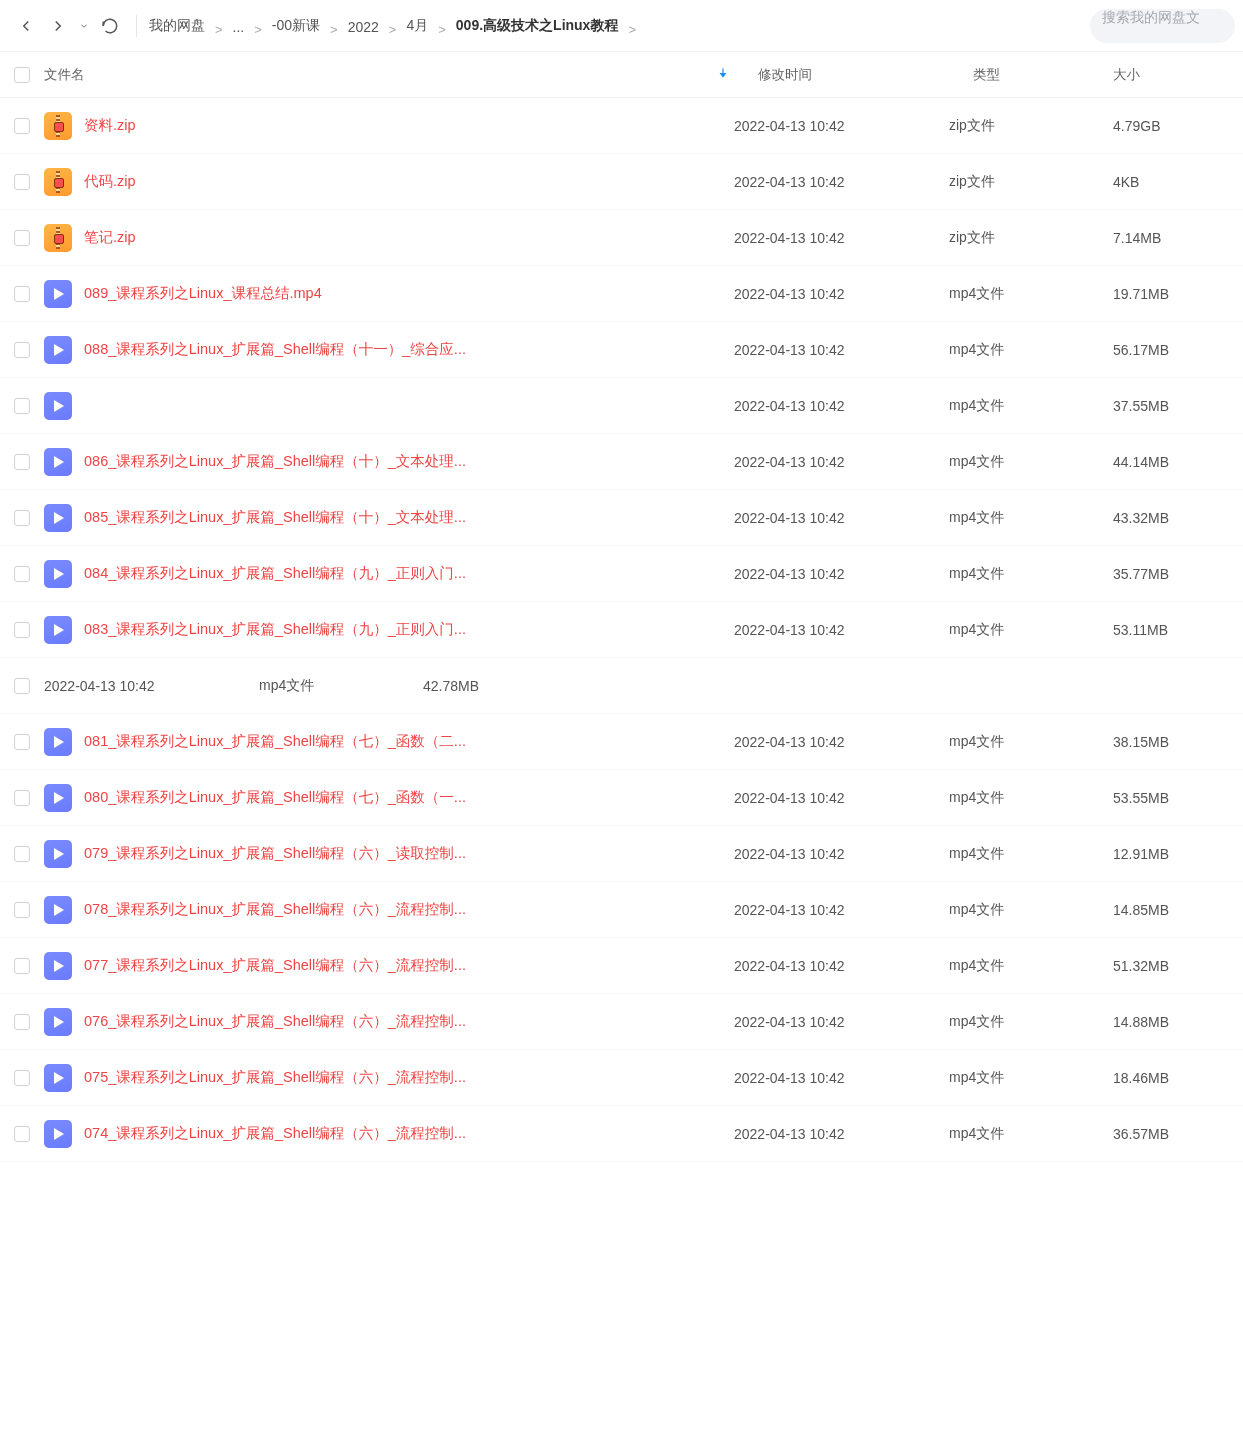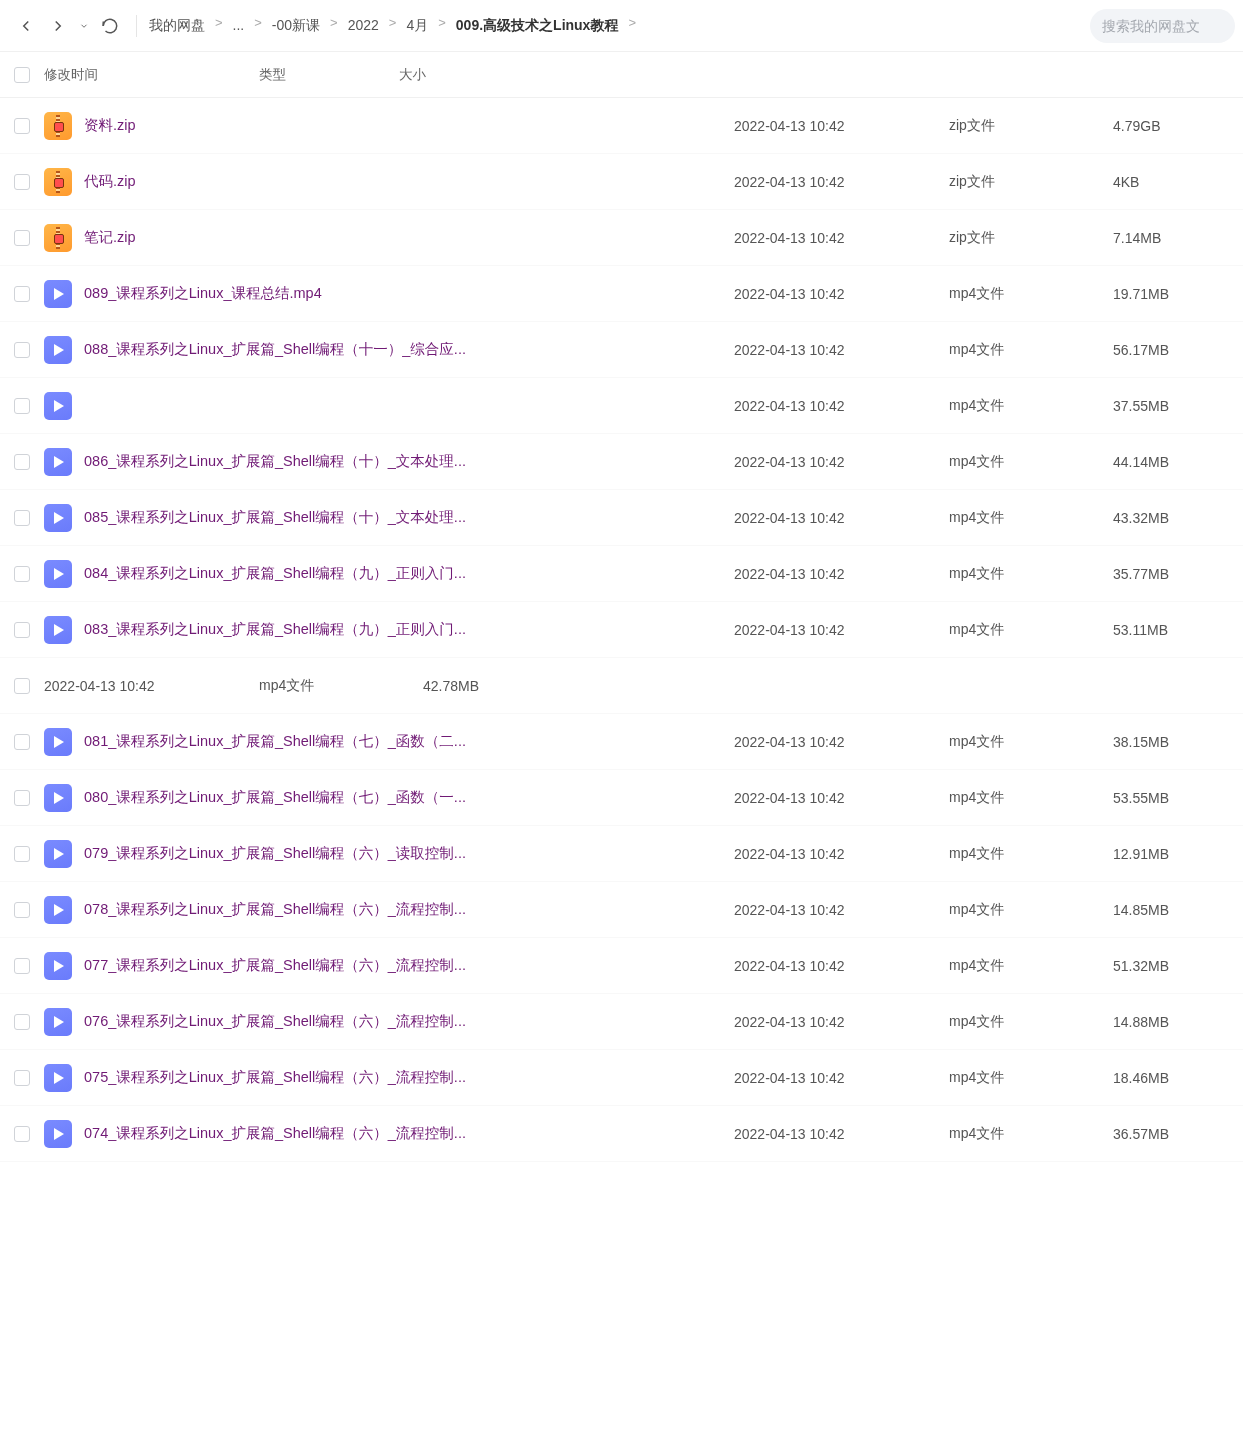--- a/index.html
+++ b/index.html
@@ -38,21 +38,21 @@
     .nav-icon svg { width: 18px; height: 18px; stroke: currentColor; fill: none; stroke-width: 2; }
     .nav-icon .caret-down { width: 10px; height: 10px; }
     .divider-v {
       width: 1px;
       height: 22px;
       background: #e5e5e5;
       margin: 0 10px 0 8px;
     }
     .breadcrumb {
       display: flex;
-      align-items: flex-start;
+      align-items: flex-end;
       color: #666;
       flex: 1;
       overflow: hidden;
       white-space: nowrap;
     }
     .breadcrumb .crumb {
       color: #555;
       cursor: pointer;
       padding: 2px 2px;
     }
@@ -60,21 +60,21 @@
     .breadcrumb .sep {
       color: #aaa;
       padding: 0 8px;
       font-size: 13px;
     }
     .search-box {
       background: #f2f4f7;
       border-radius: 18px;
       height: 34px;
       display: flex;
-      align-items: center;
+      align-items: flex-start;
       padding: 0 12px;
       color: #999;
       width: 145px;
       margin-left: 10px;
     }
     .search-box input {
       border: none;
       background: transparent;
       outline: none;
       font-size: 14px;
@@ -131,21 +131,21 @@
       display:flex;
       align-items:center;
       justify-content:flex-start;
       margin-right: 6px;
     }
     .fname {
       white-space: nowrap;
       overflow: hidden;
       text-overflow: ellipsis;
       font-size: 14.5px;
-      color: #701a75;
+      color: #ef4444;
     }
     .cell-name {
       flex: 1;
       min-width: 0;
       padding-right: 30px;
       display: flex;
       align-items: center;
     }
     .cell-time { width: 215px; color: #555; }
     .cell-type { width: 140px; color: #555; }
@@ -221,20 +221,29 @@
 
   <div class="search-box">
     <input type="text" placeholder="搜索我的网盘文" style="">
   </div>
 </div>
 
 <div class="list-header">
   <div class="col-check">
     <div class="check"></div>
   </div>
+  <div class="col-name">
+    <span>文件名</span>
+    <span class="sort-arrow">
+      <svg viewBox="0 0 24 24">
+          <path d="M12 20l-6-8h12z"></path>
+          <rect x="11" y="4" width="2" height="10"></rect>
+        </svg>
+    </span>
+  </div>
   <div class="col-time">
     <span>修改时间</span>
   </div>
   <div class="col-type">
     <span>类型</span>
   </div>
   <div class="col-size">
     <span>大小</span>
   </div>
 </div>

